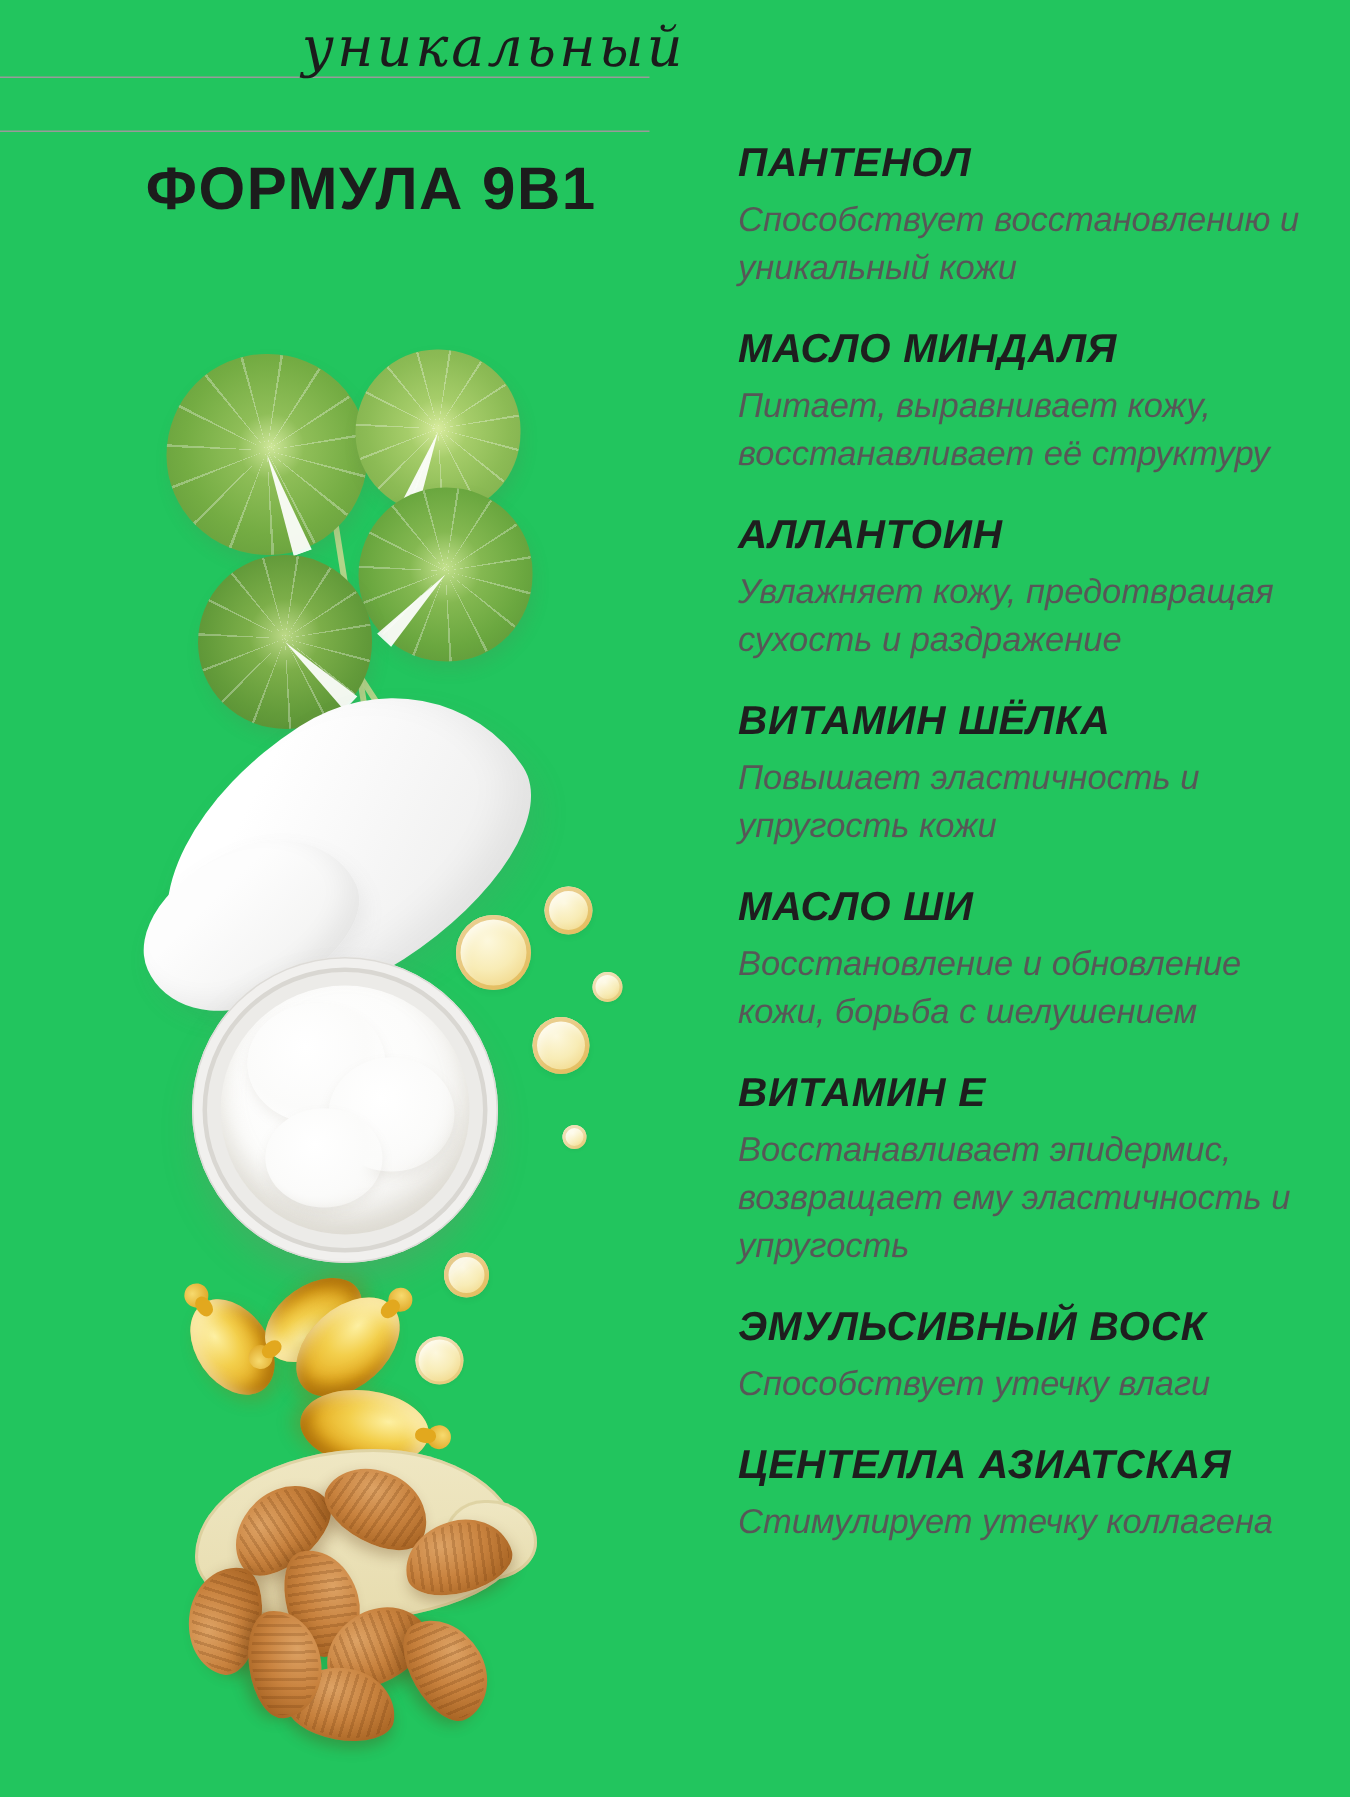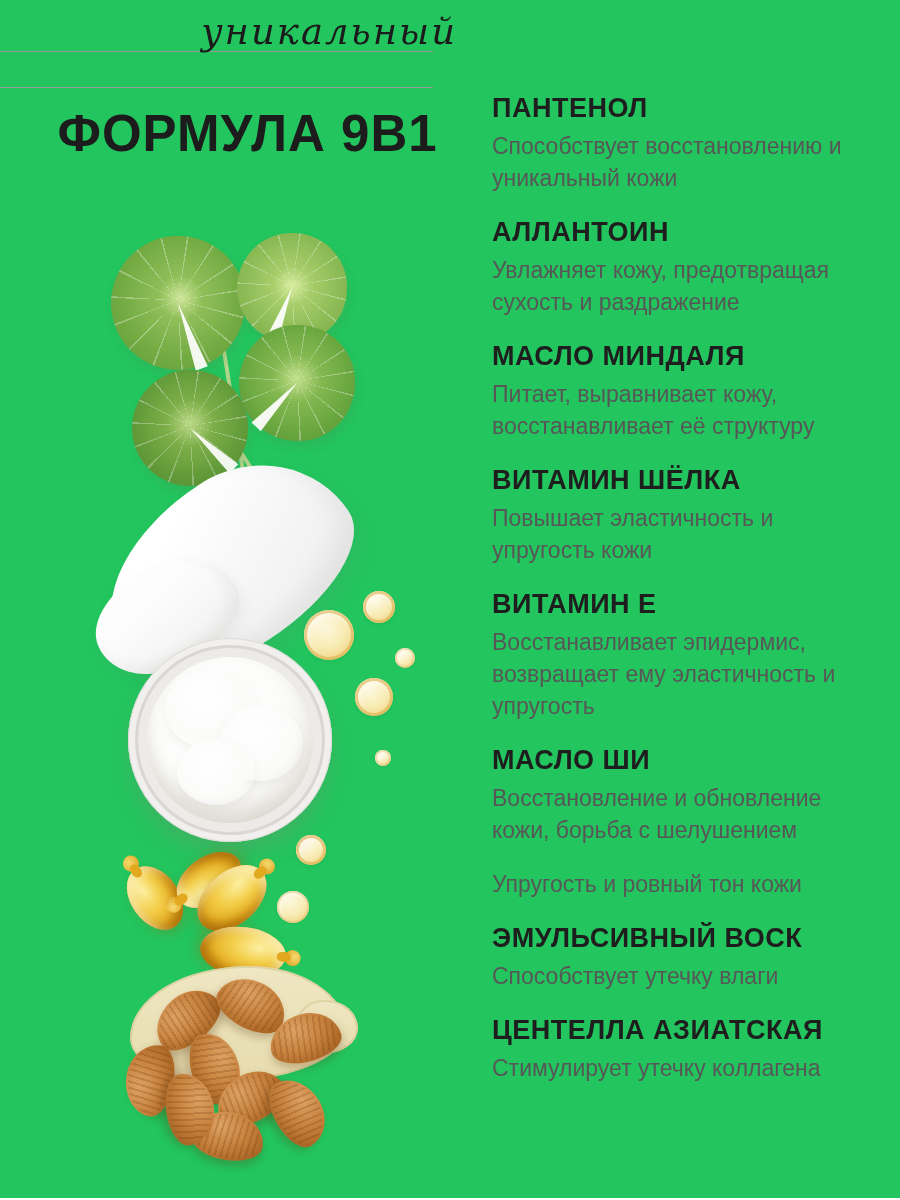--- a/index.html
+++ b/index.html
@@ -8,25 +8,25 @@
 
   
   .rule{position:absolute;left:0;height:1px;background:#9a9a9a;}
   .rule-1{top:51px;width:433px;}
   .rule-2{top:87px;width:433px;}
   .tagline{position:absolute;top:13px;right:468px;text-align:right;color:#1b1b1b;
            font-family:"DejaVu Serif",serif;font-style:italic;line-height:1.02;}
   .tagline-l1{font-size:37px;letter-spacing:2px;}
   .tagline-l2{font-size:33px;letter-spacing:2px;padding-right:8px;margin-top:-3px;}
   .title{position:absolute;left:0;top:104px;width:495px;margin:0;text-align:center;
-         font-size:51px;font-weight:bold;letter-spacing:1px;color:#1c1c1c;}
+         font-size:40px;font-weight:bold;letter-spacing:1px;color:#1c1c1c;}
 
   
   .ingredients{position:absolute;left:492px;top:92px;width:392px;}
-  .ingredient{margin:0 16px 22px 0;}
+  .ingredient{margin:0 16px 22px 0;font-style:italic;}
   .ingredient h2{margin:0 0 6px 0;font-size:27px;line-height:32px;font-weight:bold;
                  letter-spacing:.5px;color:#1e1e1e;}
   .ingredient p{margin:0;font-size:23px;line-height:32px;font-weight:normal;color:#575757;}
 
   
   .collage{position:absolute;left:0;top:0;width:495px;height:1200px;}
 
   .leaf{position:absolute;border-radius:50% 50% 49% 51% / 51% 49% 50% 50%;
         box-shadow:2px 6px 10px rgba(100,120,80,.16);}
   .leaf::before{content:"";position:absolute;inset:0;border-radius:50%;
@@ -164,46 +164,45 @@
   </div>
 
   <main class="ingredients">
 
     <section class="ingredient">
       <h2>ПАНТЕНОЛ</h2>
       <p>Способствует восстановлению и уникальный кожи</p>
     </section>
 
     <section class="ingredient">
+      <h2>МАСЛО МИНДАЛЯ</h2>
+      <p>Питает, выравнивает кожу, восстанавливает её структуру</p>
+    </section>
+
+    <section class="ingredient">
       <h2>АЛЛАНТОИН</h2>
       <p>Увлажняет кожу, предотвращая сухость и раздражение</p>
     </section>
 
     <section class="ingredient">
-      <h2>МАСЛО МИНДАЛЯ</h2>
-      <p>Питает, выравнивает кожу, восстанавливает её структуру</p>
-    </section>
-
-    <section class="ingredient">
       <h2>ВИТАМИН ШЁЛКА</h2>
       <p>Повышает эластичность и упругость кожи</p>
     </section>
 
     <section class="ingredient">
+      <h2>МАСЛО ШИ</h2>
+      <p>Восстановление и обновление кожи, борьба с шелушением</p>
+    </section>
+
+    <section class="ingredient">
       <h2>ВИТАМИН Е</h2>
       <p>Восстанавливает эпидермис, возвращает ему эластичность и упругость</p>
     </section>
 
     <section class="ingredient">
-      <h2>МАСЛО ШИ</h2>
-      <p>Восстановление и обновление кожи, борьба с шелушением</p>
-    </section>
-
-    <section class="ingredient">
-      <p>Упругость и ровный тон кожи</p>
     </section>
 
     <section class="ingredient">
       <h2>ЭМУЛЬСИВНЫЙ ВОСК</h2>
       <p>Способствует утечку влаги</p>
     </section>
 
     <section class="ingredient">
       <h2>ЦЕНТЕЛЛА АЗИАТСКАЯ</h2>
       <p>Стимулирует утечку коллагена</p>

